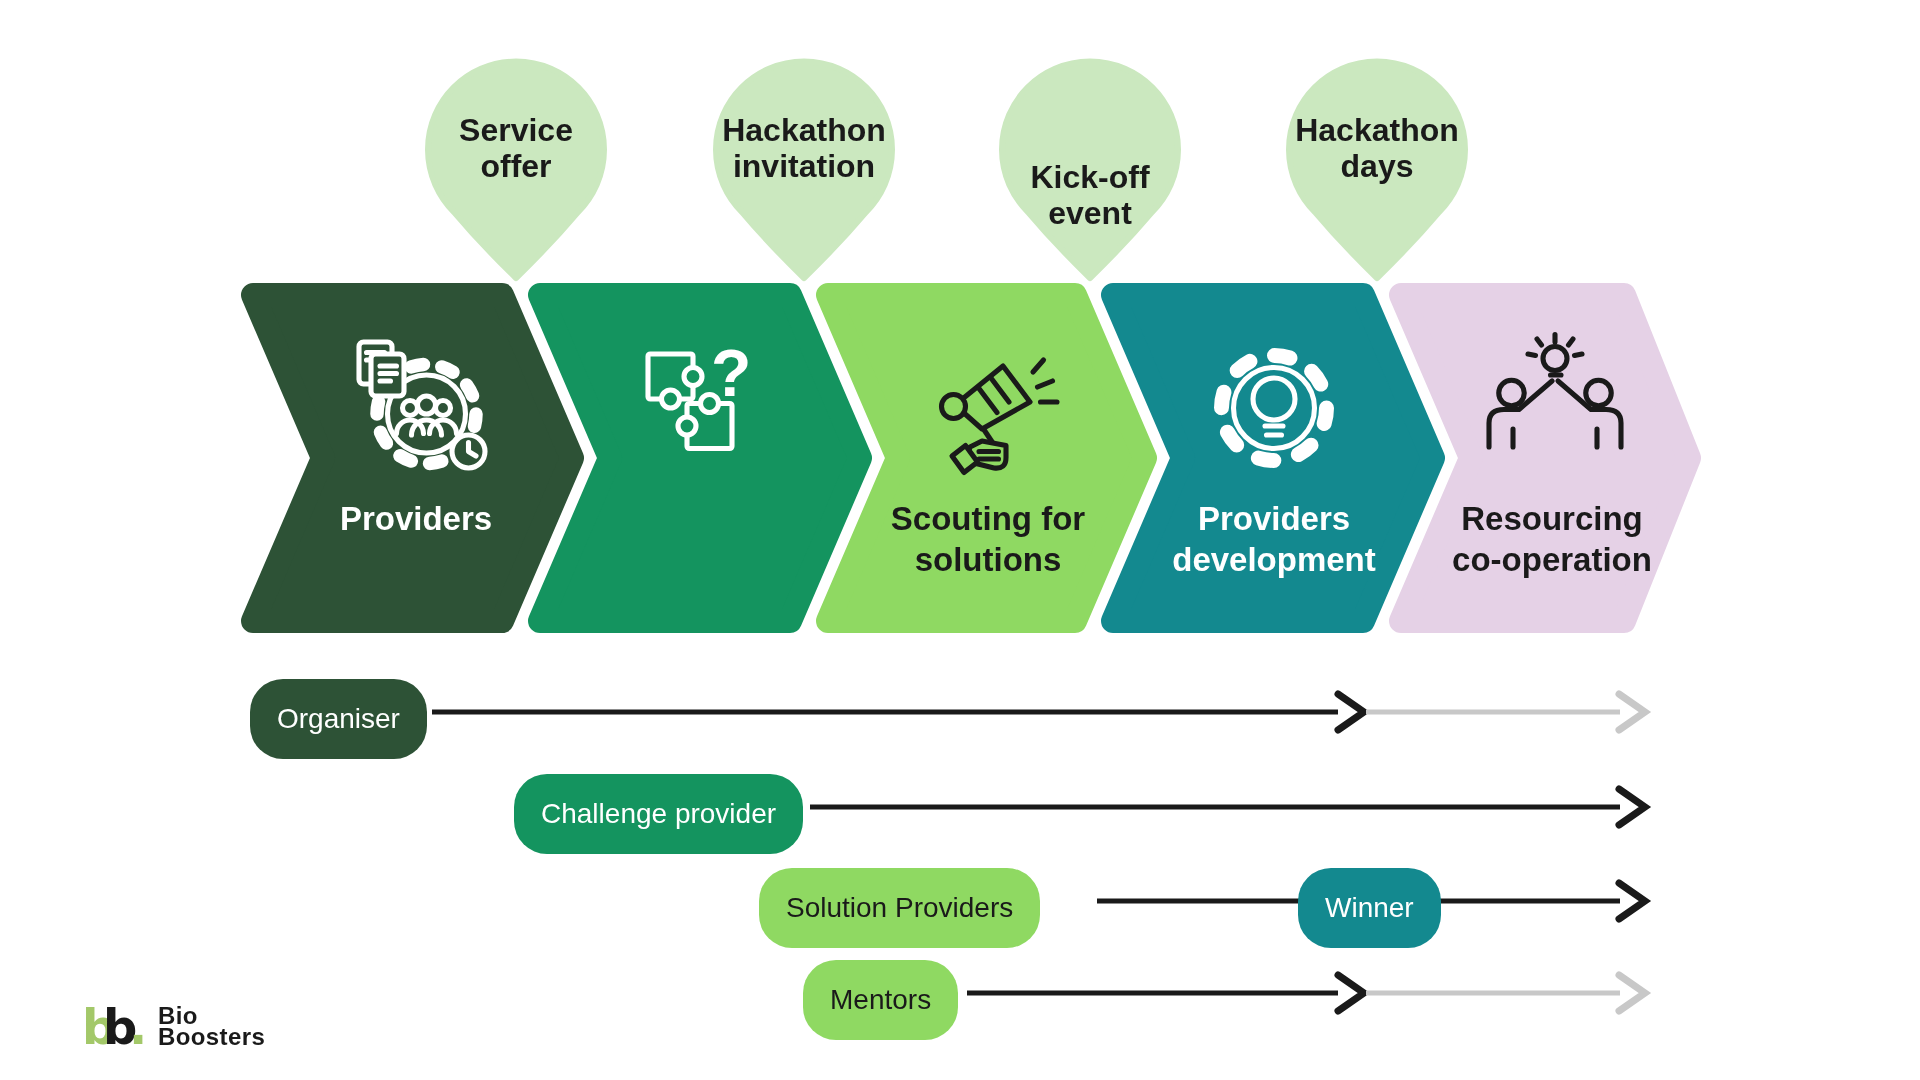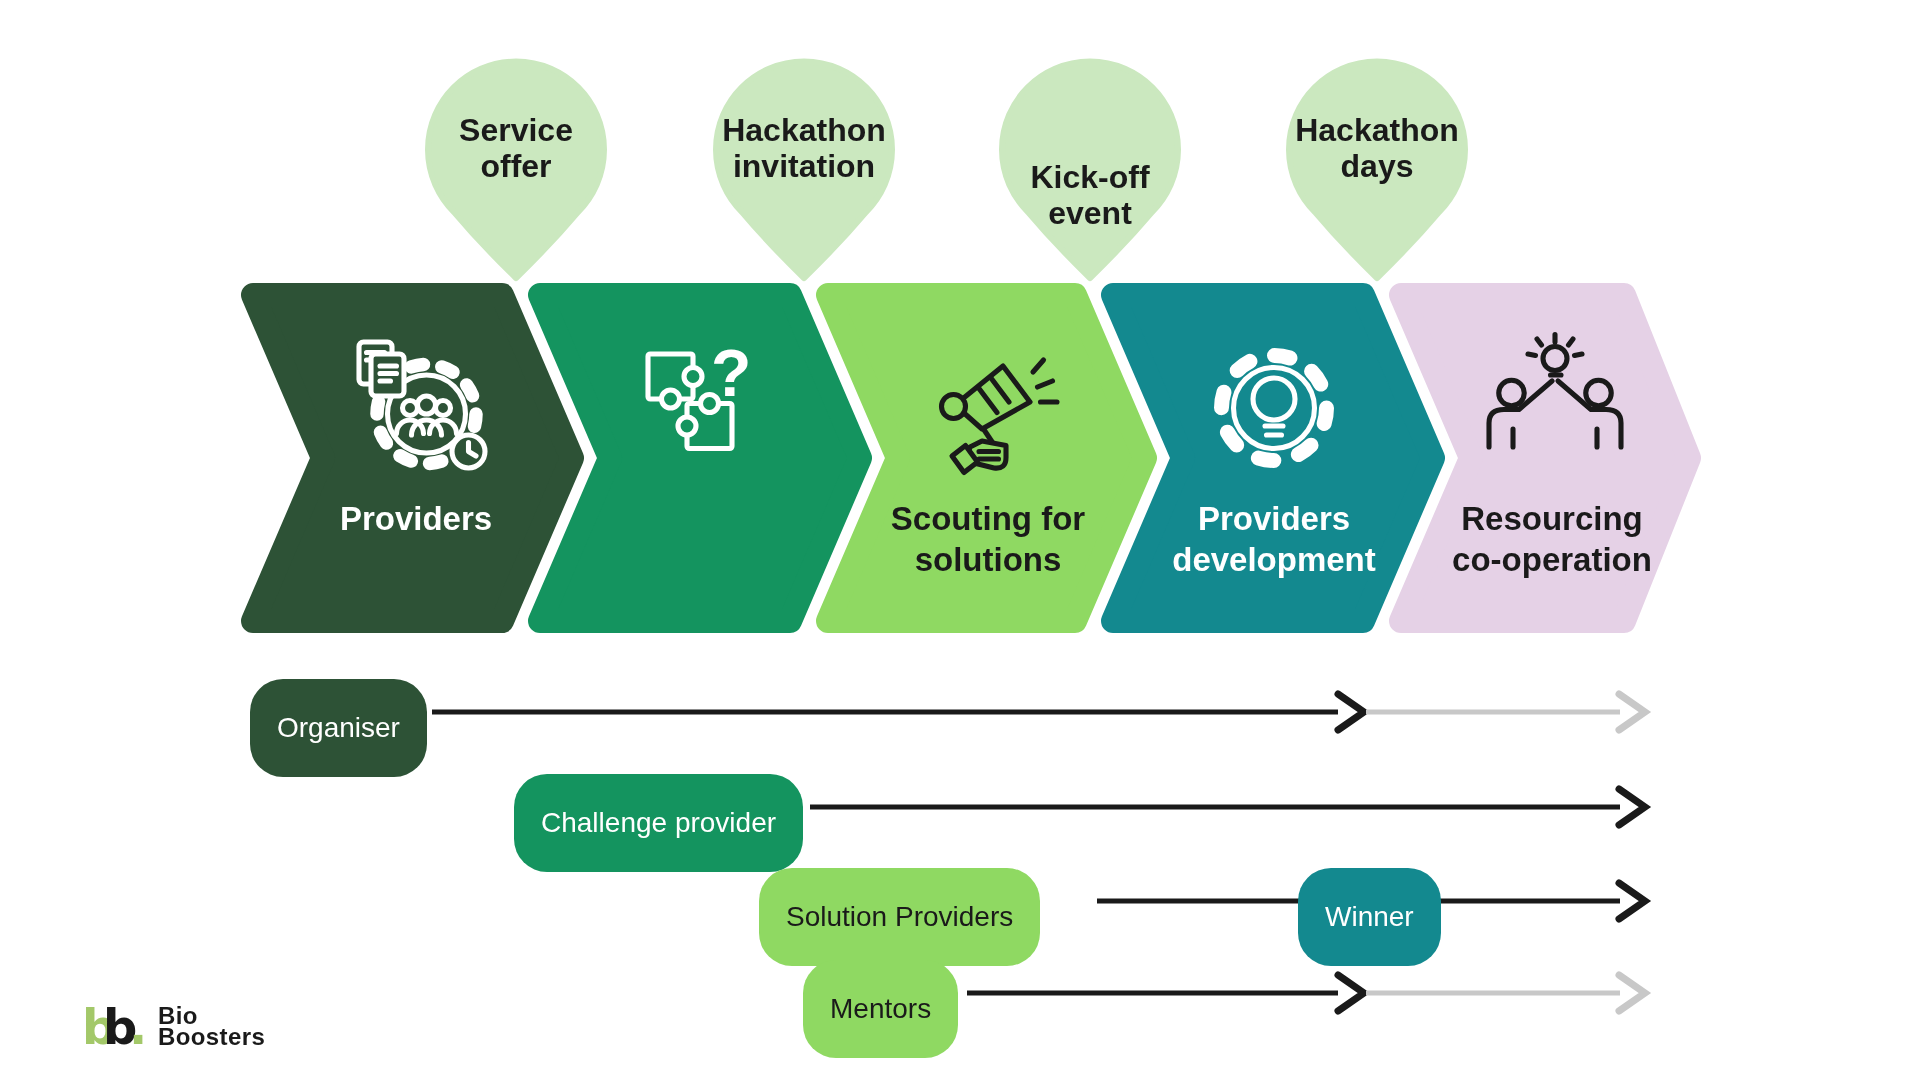--- a/index.html
+++ b/index.html
@@ -33,21 +33,21 @@
   }
   .tx-white{color:#FFFFFF;} .tx-dark{color:#1A1A1A;}
 
   .icon{position:absolute;width:150px;height:150px;}
   .icon g{fill:none;stroke-width:3.4;stroke-linecap:round;stroke-linejoin:round;}
   .s-white{stroke:#FFFFFF;} .s-dark{stroke:#1A1A1A;}
   .mask-dark{fill:#2D5236;} .mask-emerald{fill:#14945F;} .mask-lgreen{fill:#8FD962;}
 
   .pill{
     position:absolute;height:66px;line-height:66px;border-radius:33px;
-    padding:16px 27px;font-size:28px;white-space:nowrap;
+    padding:7px 27px;font-size:28px;white-space:nowrap;
   }
   .bg-dark{background:#2D5236;} .bg-emerald{background:#14945F;}
   .bg-lgreen{background:#8FD962;} .bg-teal{background:#13898F;}
 
   .logo{position:absolute;left:82px;top:1000px;display:flex;align-items:center;gap:12px;}
   .logo-name{font-size:24px;font-weight:bold;line-height:21px;color:#1A1A1A;letter-spacing:0.4px;}
 </style>
 </head>
 <body>
 

